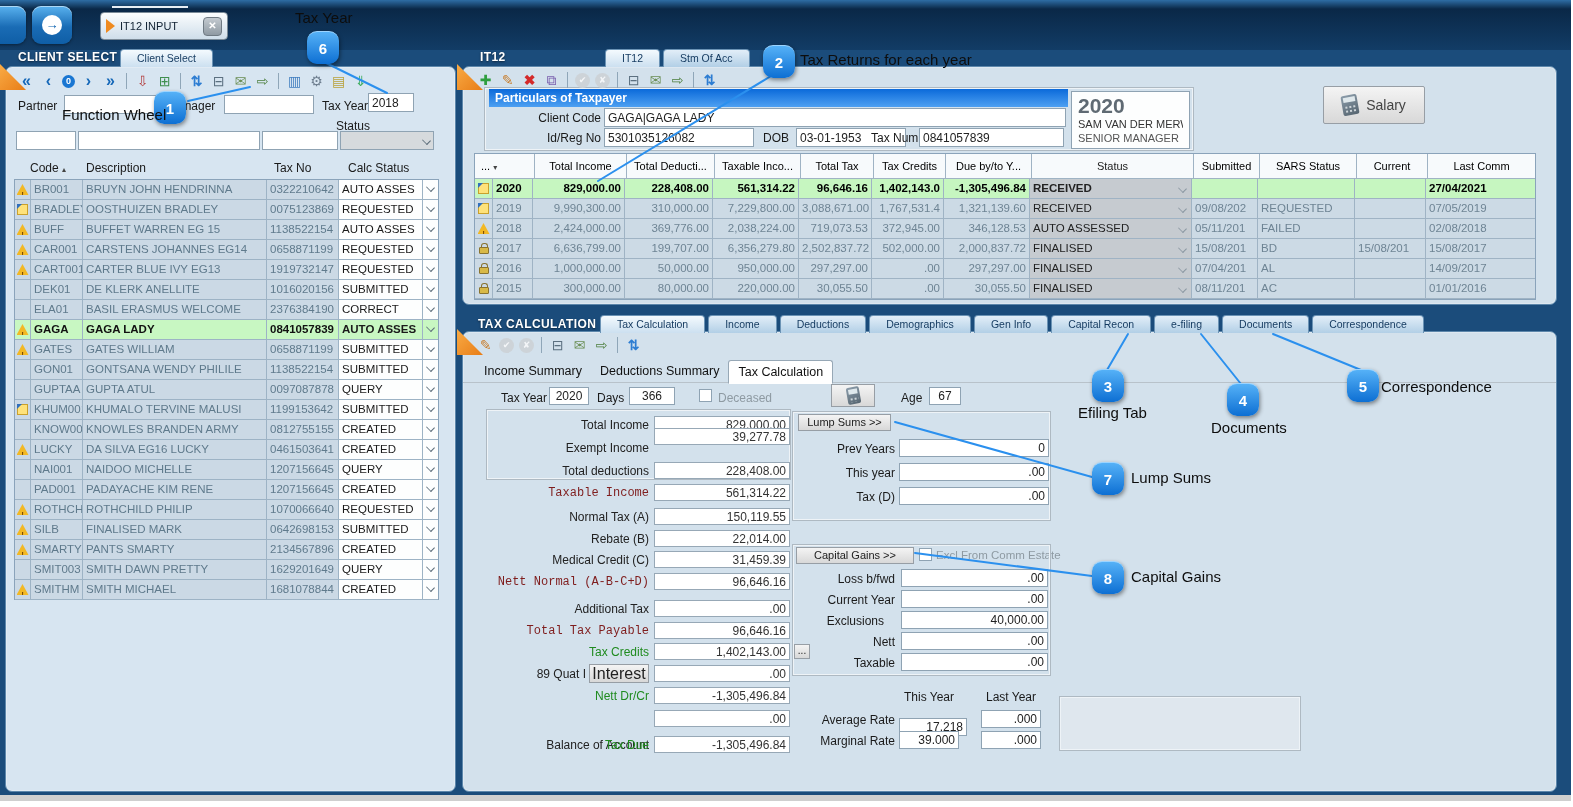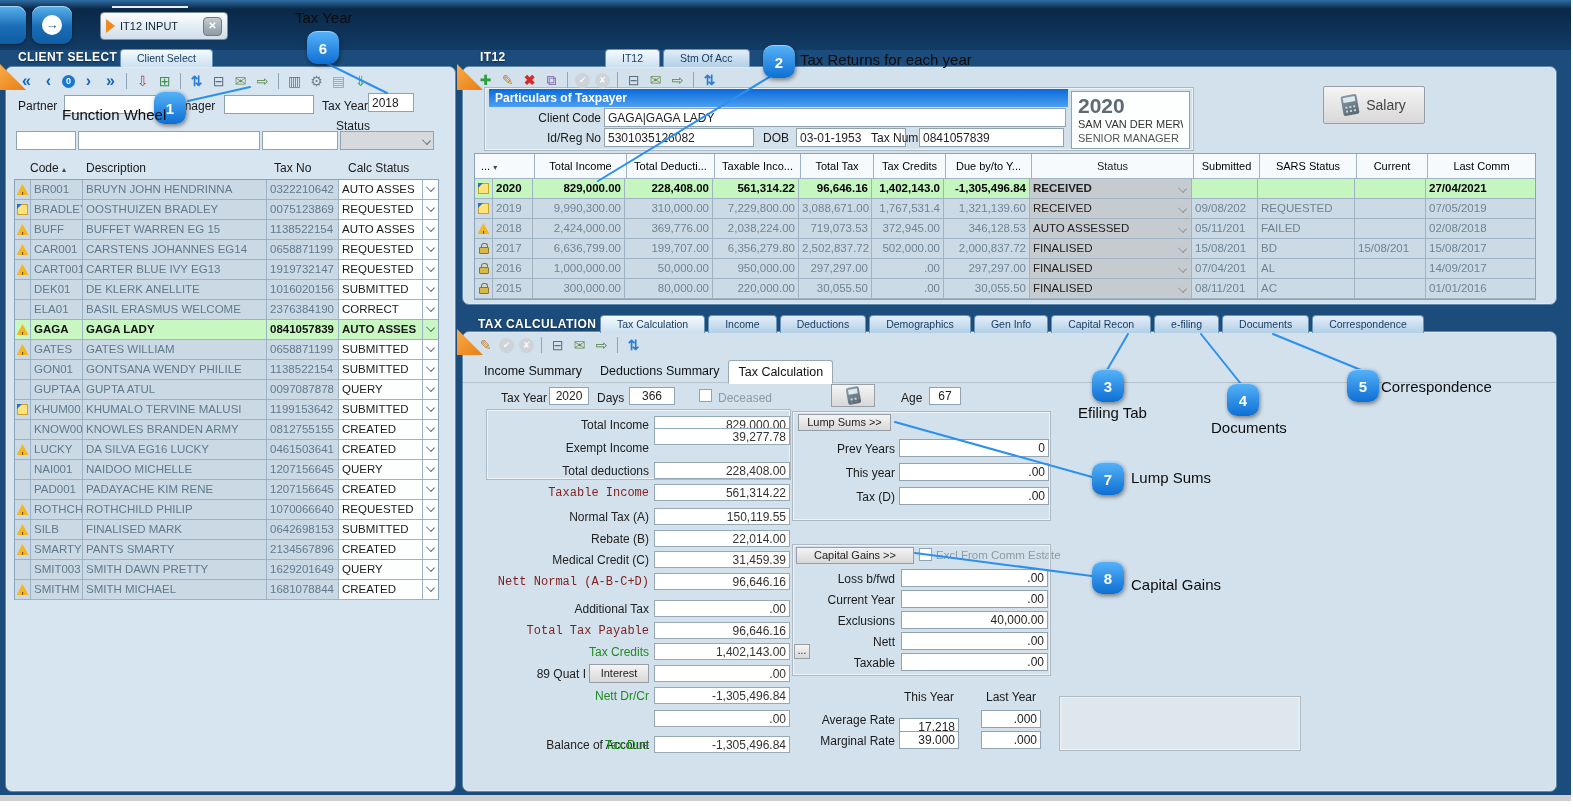--- a/index.html
+++ b/index.html
@@ -89,21 +89,21 @@
   .infobox{position:absolute;background:#fdfefe;border:1px solid #8fa3b3;z-index:2;padding:2px 6px;box-sizing:border-box;}
   .infoyear{font-size:21px;font-weight:bold;color:#5f6a73;line-height:23px;}
   .infoname{font-size:11px;color:#333;line-height:14px;white-space:nowrap;overflow:hidden;}
   .inforole{font-size:11px;color:#555;line-height:15px;}
   .groupbox{position:absolute;border:1px solid #aeb9c2;box-shadow:inset 0 0 0 1px #eef3f7;z-index:1;box-sizing:border-box;}
   
   #tc-fields{position:absolute;left:462px;top:0;width:330px;height:430px;z-index:2;}
   .fl{position:absolute;left:0;width:163px;text-align:right;font-size:12px;color:#222;white-space:nowrap;}
   .fl.red{color:#7f1d1d;font-family:Liberation Mono, monospace;}.fl.grn{color:#1f8b1f;}
   .fv{position:absolute;left:168px;width:136px;height:17px;background:#fff;border:1px solid #97a8b6;text-align:right;font-size:12px;padding:0 3px;color:#333;box-sizing:border-box;line-height:16px;}
-  .int-btn{left:103px;width:60px;height:19px;line-height:17px;font-size:11px;}
+  .int-btn{left:103px;width:60px;height:19px;line-height:17px;font-size:16px;}
   .dots-btn{left:308px;width:16px;height:15px;line-height:11px;font-size:10px;}
   .inner-tab{height:22px;line-height:22px;padding:0 9px;font-size:12.5px;color:#111;white-space:nowrap;}
   .inner-tab.act{background:#fff;border:1px solid #97a8b6;border-bottom:1px solid #fff;border-radius:3px 3px 0 0;position:relative;z-index:2;}
   .calcico{display:inline-block;width:16px;height:20px;background:linear-gradient(160deg,#8c9dab,#55646f);border-radius:2px;position:relative;transform:rotate(-10deg);}
   .calcico::before{content:"";position:absolute;top:2px;left:2px;right:2px;height:5px;background:#dfe8ec;}
   .calcico::after{content:"";position:absolute;left:2px;right:2px;top:10px;bottom:2px;background-image:radial-gradient(#cfd6da 1px,transparent 1.4px);background-size:4px 4px;}
   .printico{display:inline-block;width:18px;height:13px;background:#b8bfc4;border:1px solid #7d878e;border-radius:2px;position:relative;}
   .printico::before{content:"";position:absolute;left:3px;top:-4px;width:10px;height:5px;background:#f2f5f7;border:1px solid #9aa;}
   .hline{position:absolute;height:1px;background:#b8c2ca;z-index:1;}
 </style>
@@ -630,31 +630,31 @@
     <div class="inp num" style="left:436px;top:155px;width:150px;height:18px;">.00</div>
 
     <div class="groupbox" style="left:329px;top:212px;width:259px;height:132px;"></div>
     <div class="btn" style="left:333px;top:215px;width:118px;height:17px;line-height:15px;">Capital Gains &gt;&gt;</div>
     <span class="cb" style="left:456px;top:216px;"></span>
     <div class="lb gray" style="left:473px;top:217px;font-size:11.5px;">Excl From Comm Estate</div>
     <div class="lb" style="left:335px;top:240px;width:97px;text-align:right;">Loss b/fwd</div>
     <div class="inp num" style="left:438px;top:237px;width:147px;height:18px;">.00</div>
     <div class="lb" style="left:335px;top:261px;width:97px;text-align:right;">Current Year</div>
     <div class="inp num" style="left:438px;top:258px;width:147px;height:18px;">.00</div>
-    <div class="lb it" style="left:335px;top:282px;width:97px;text-align:right;">Exclusions</div>
+    <div class="lb it" style="left:324px;top:282px;width:97px;text-align:right;">Exclusions</div>
     <div class="inp num" style="left:438px;top:279px;width:147px;height:18px;">40,000.00</div>
     <div class="lb" style="left:335px;top:303px;width:97px;text-align:right;">Nett</div>
     <div class="inp num" style="left:438px;top:300px;width:147px;height:18px;">.00</div>
     <div class="lb" style="left:335px;top:324px;width:97px;text-align:right;">Taxable</div>
     <div class="inp num" style="left:438px;top:321px;width:147px;height:18px;">.00</div>
 
     <div class="lb" style="left:436px;top:358px;width:60px;text-align:center;">This Year</div>
     <div class="lb" style="left:518px;top:358px;width:60px;text-align:center;">Last Year</div>
     <div class="lb" style="left:345px;top:381px;width:87px;text-align:right;">Average Rate</div>
-    <div class="inp num" style="left:436px;top:386px;width:60px;height:18px;">17.218</div>
+    <div class="inp num" style="left:436px;top:386px;width:68px;height:18px;">17.218</div>
     <div class="inp num" style="left:518px;top:378px;width:60px;height:18px;">.000</div>
     <div class="lb" style="left:345px;top:402px;width:87px;text-align:right;">Marginal Rate</div>
     <div class="inp num" style="left:436px;top:399px;width:60px;height:18px;">39.000</div>
     <div class="inp num" style="left:518px;top:399px;width:60px;height:18px;">.000</div>
 
     <div class="groupbox" style="left:596px;top:364px;width:242px;height:55px;background:#dfe7ee;"></div>
     <div class="btn" style="left:604px;top:367px;width:70px;height:19px;line-height:17px;font-size:13px;">Invoice</div>
     <span class="printico" style="position:absolute;left:806px;top:370px;"></span>
     <div class="inp" style="left:602px;top:389px;width:72px;height:18px;background:#e4e9ec;"></div>
     <div class="inp" style="left:680px;top:389px;width:72px;height:18px;background:#e4e9ec;"></div>
@@ -680,14 +680,14 @@
   <div class="co-label" style="left:1078px;top:404px;">Efiling Tab</div>
   <div class="bubble" style="left:1227px;top:383px;">4</div>
   <div class="co-label" style="left:1211px;top:419px;">Documents</div>
   <div class="bubble" style="left:1347px;top:369px;">5</div>
   <div class="co-label" style="left:1381px;top:378px;">Correspondence</div>
   <div class="bubble" style="left:307px;top:31px;">6</div>
   <div class="co-label" style="left:295px;top:9px;">Tax Year</div>
   <div class="bubble" style="left:1092px;top:462px;">7</div>
   <div class="co-label" style="left:1131px;top:469px;">Lump Sums</div>
   <div class="bubble" style="left:1092px;top:561px;">8</div>
-  <div class="co-label" style="left:1131px;top:568px;margin-top:8px;">Capital Gains</div>
+  <div class="co-label" style="left:1131px;top:568px;">Capital Gains</div>
 </div>
 
 </body></html>

